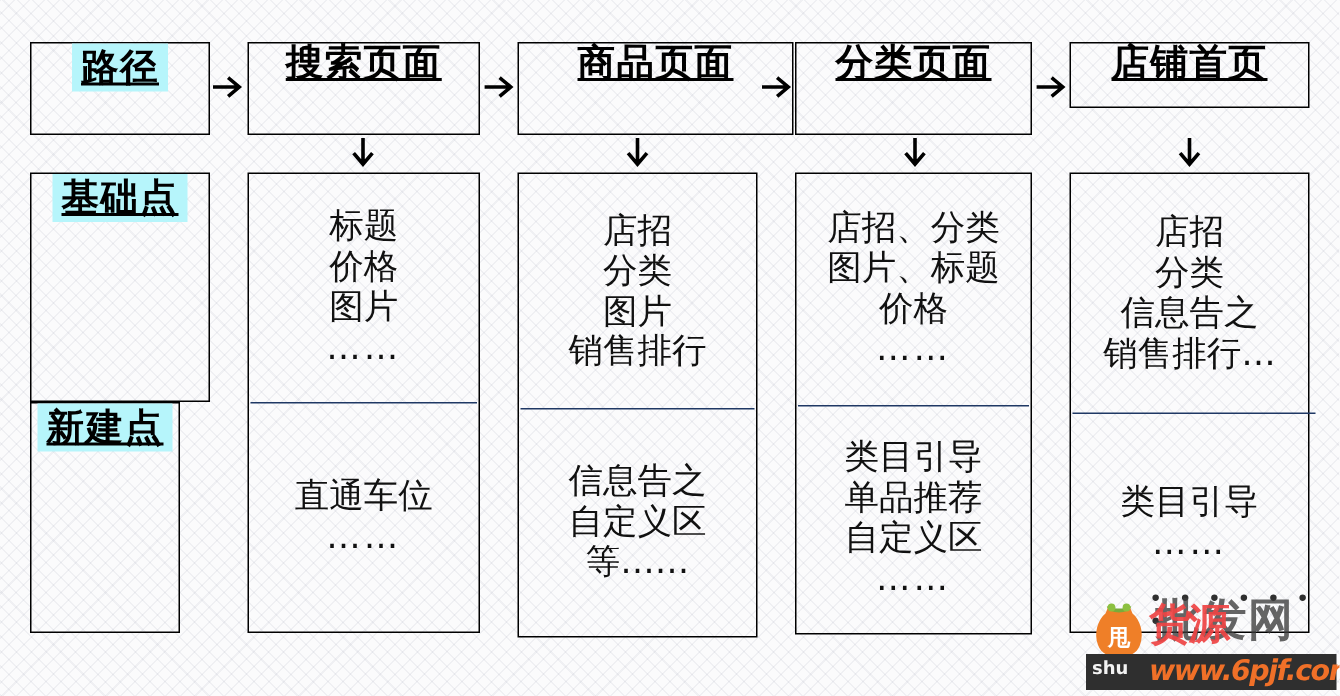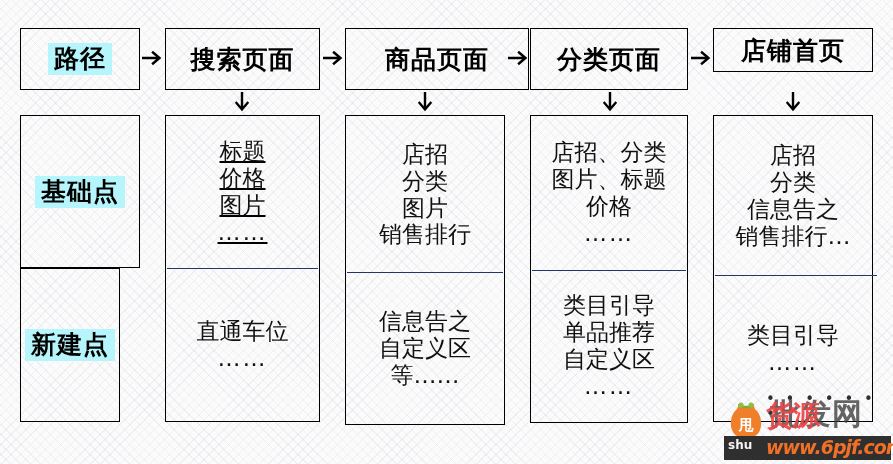--- a/index.html
+++ b/index.html
@@ -25,21 +25,22 @@
   }
 
   .box {
     position: absolute;
     box-sizing: border-box;
     border: 1.6px solid #000;
     background: transparent;
     display: flex;
     flex-direction: column;
     align-items: center;
-    justify-content: center;
+    justify-content: flex-start;
+    text-decoration: underline;
   }
 
   .hdr-label {
     font-weight: bold;
     font-size: 25px;
     color: #000;
     letter-spacing: 1px;
     line-height: 1;
     white-space: nowrap;
   }
@@ -237,21 +238,21 @@
 </div>
 
 <div class="box" style="left:20px; top:115px; width:120px; height:153px;">
   <span class="hdr-label hl">基础点</span>
 </div>
 <div class="box" style="left:20px; top:268px; width:100px; height:154px;">
   <span class="hdr-label hl">新建点</span>
 </div>
 
 <div class="box" style="left:165px; top:115px; width:155px; height:307px;"></div>
-<div class="cell" style="left:167px; top:117px; width:151px; height:150px;text-decoration:underline;">
+<div class="cell" style="left:167px; top:117px; width:151px; height:150px;">
   <span class="line">标题</span>
   <span class="line">价格</span>
   <span class="line">图片</span>
   <span class="dots">……</span>
 </div>
 <div class="divider" style="left:167px; top:268px; width:151px;"></div>
 <div class="cell" style="left:167px; top:270px; width:151px; height:150px;">
   <span class="line">直通车位</span>
   <span class="dots">……</span>
 </div>

